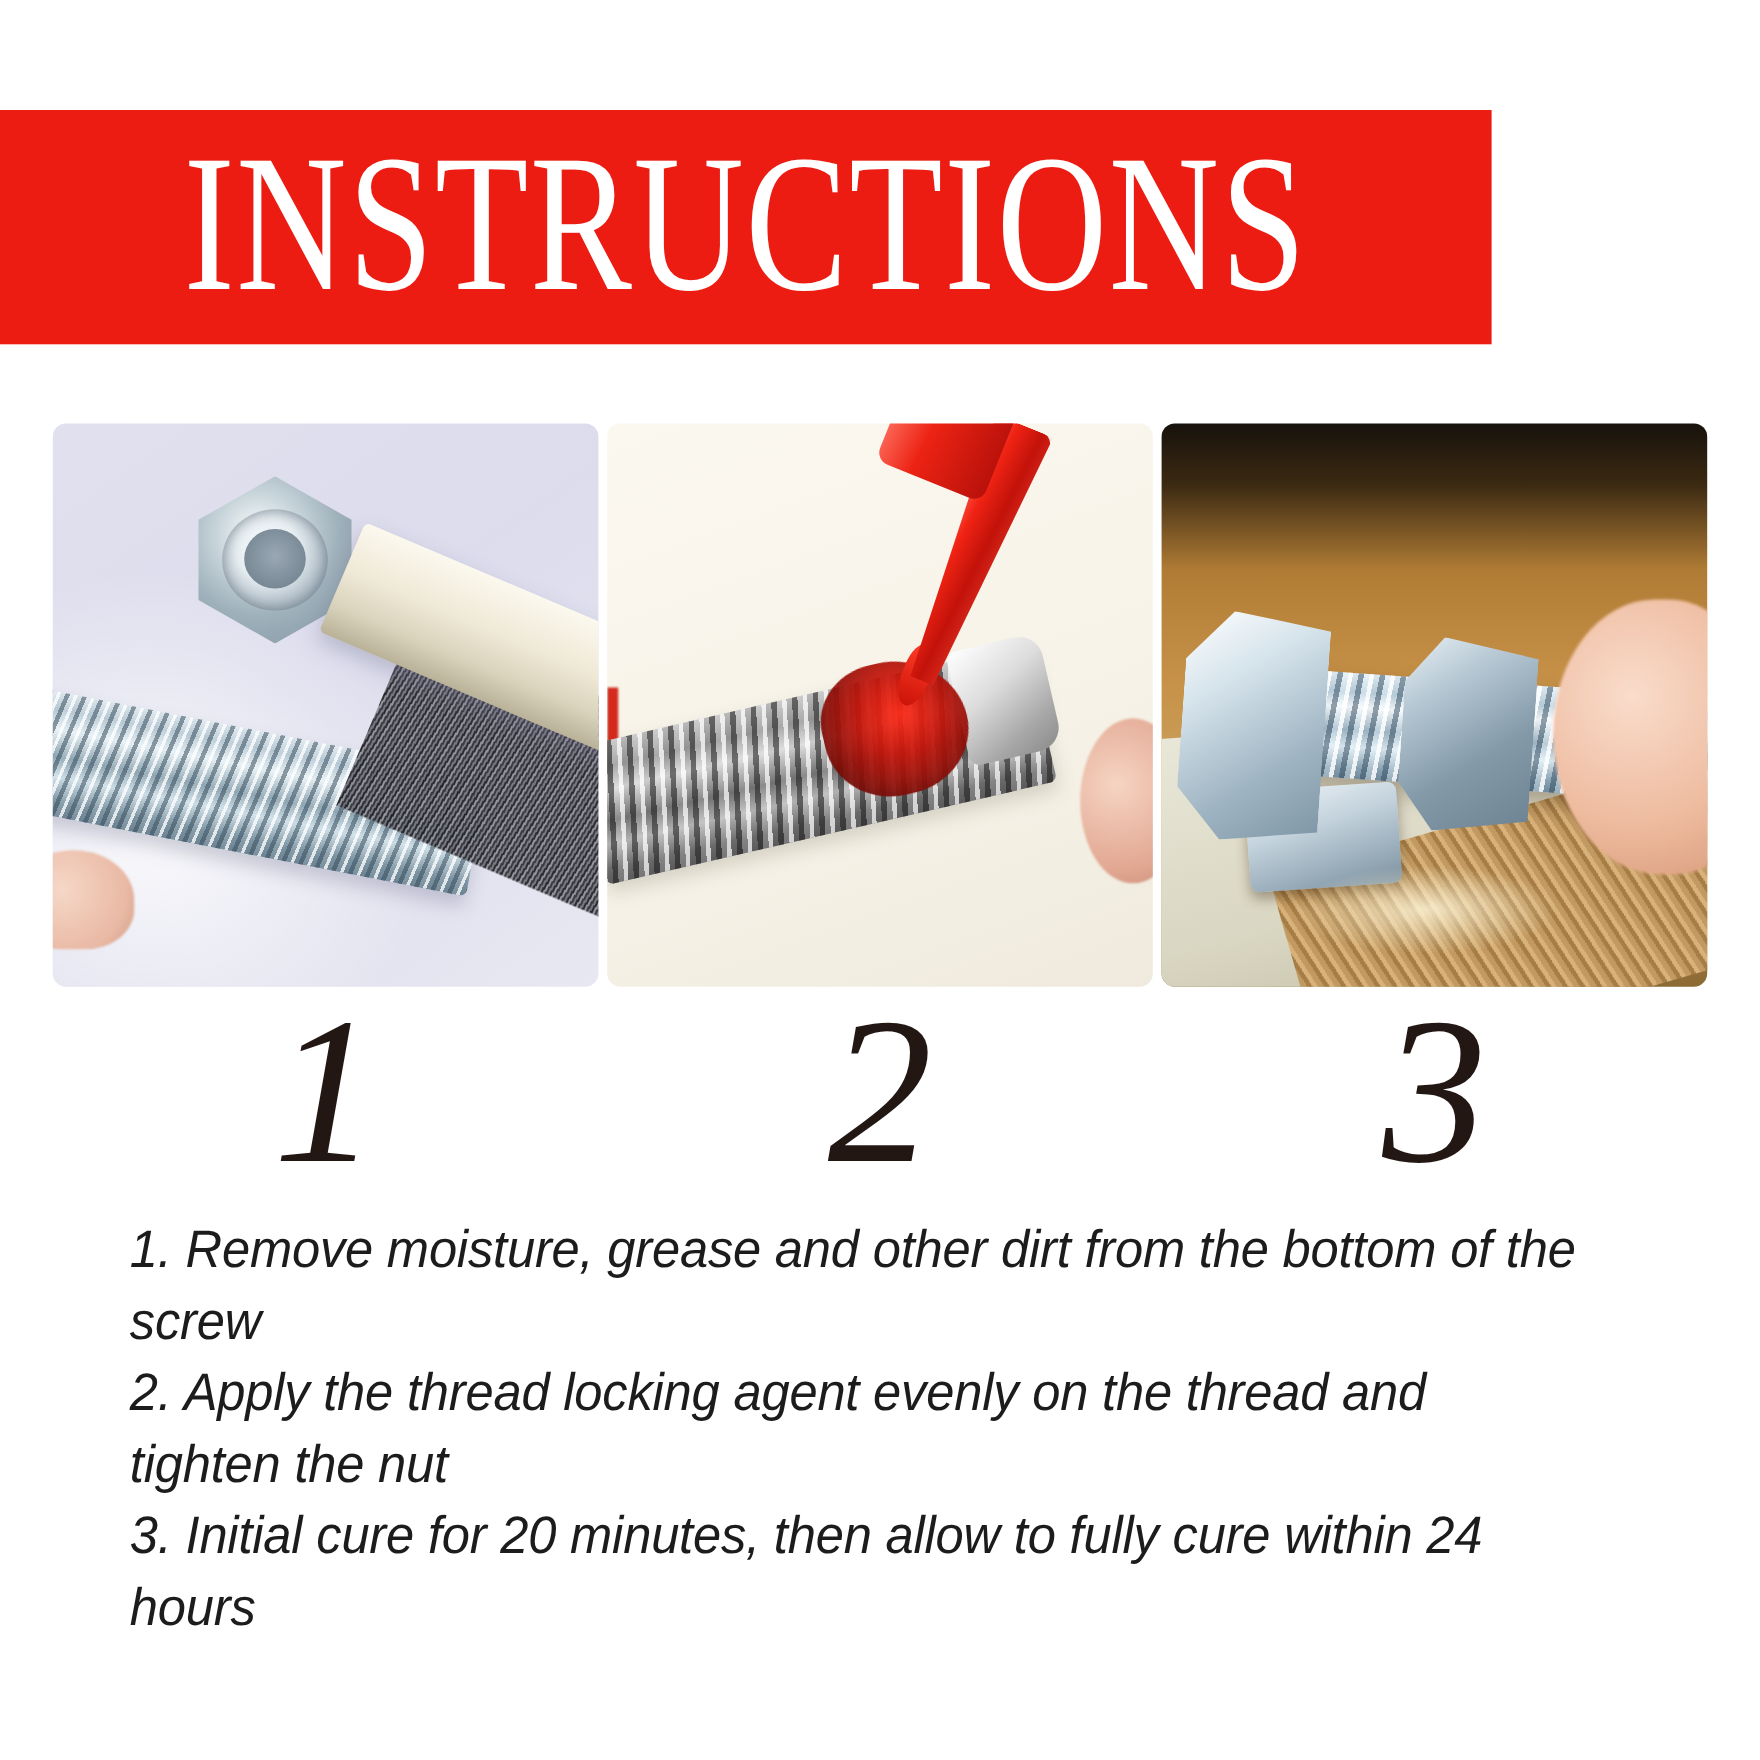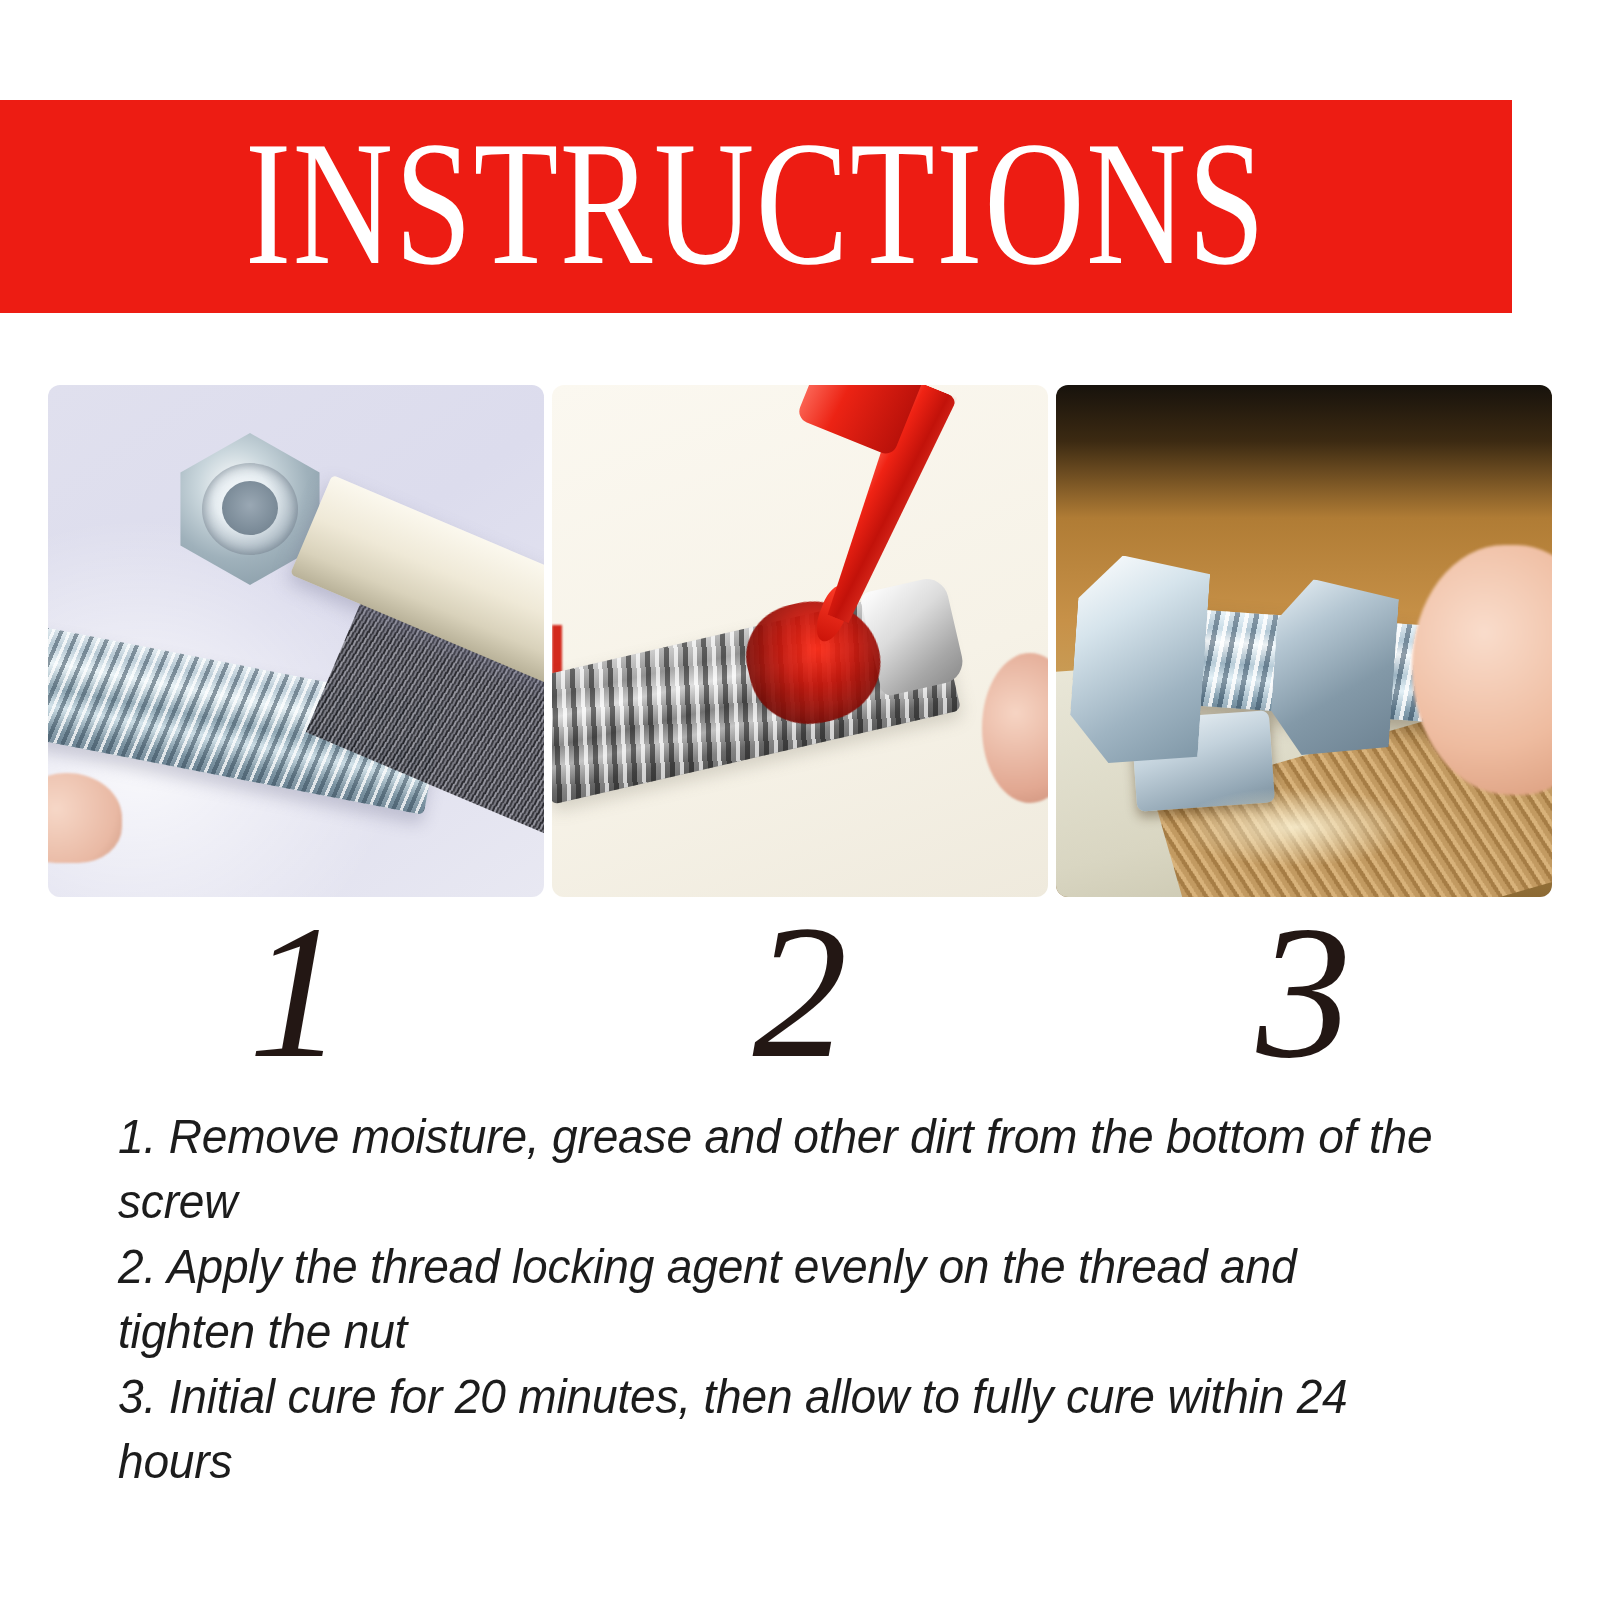--- a/index.html
+++ b/index.html
@@ -13,21 +13,21 @@
     position: relative;
     overflow: hidden;
     font-family: "Liberation Sans", sans-serif;
   }
 
   
   .title-banner {
     position: absolute;
     left: 0;
     top: 100px;
-    width: 1512px;
+    width: 1356px;
     height: 213px;
     background: #ED1C13;
     display: flex;
     align-items: center;
     justify-content: center;
     overflow: hidden;
   }
   .title-text {
     color: #ffffff;
     font-family: "Liberation Serif", "DejaVu Serif", serif;

